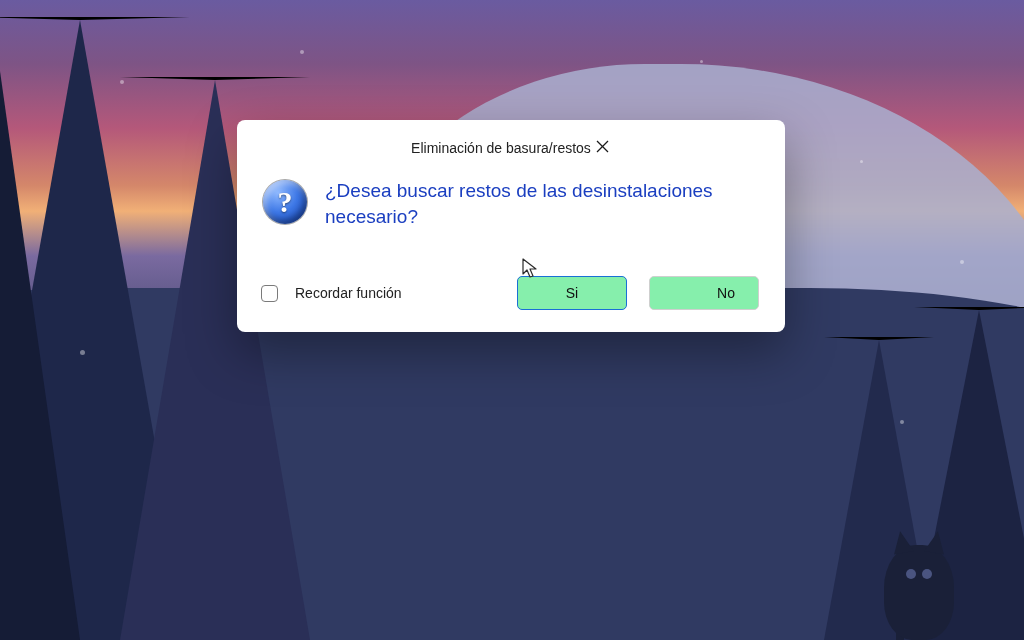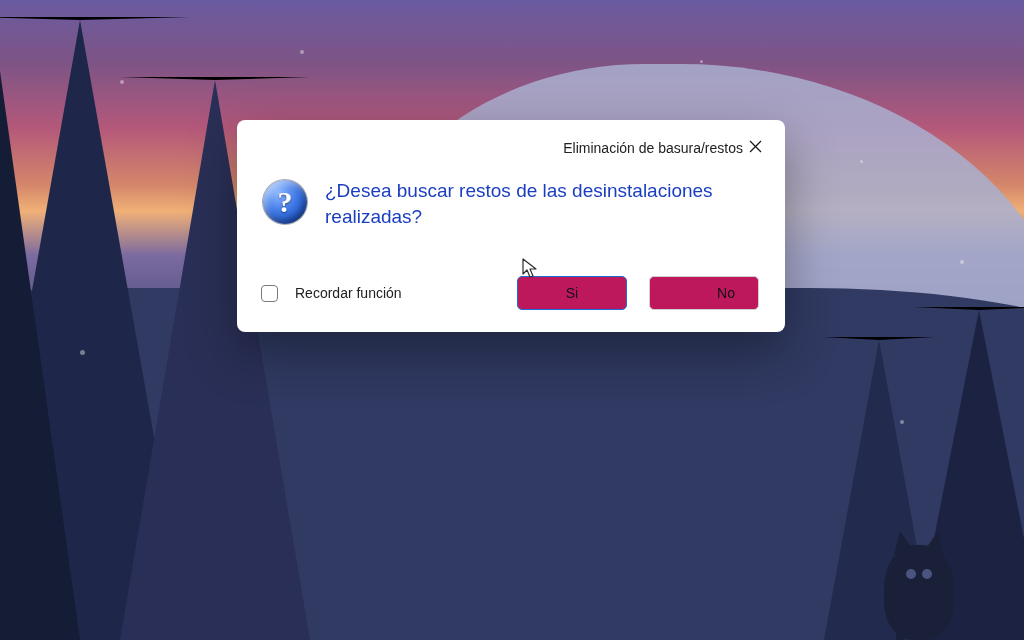--- a/index.html
+++ b/index.html
@@ -137,21 +137,21 @@
       top: 120px;
       width: 548px;
       background: #ffffff;
       border-radius: 8px;
       box-shadow: 0 20px 50px rgba(0,0,0,0.35);
       box-sizing: border-box;
       padding: 0;
     }
     .dialog-header {
       display: flex;
-      justify-content: flex-end;
+      justify-content: center;
       align-items: flex-start;
       padding: 14px 18px 0 22px;
     }
     .dialog-title {
       font-size: 14px;
       color: #222;
       line-height: 20px;
       padding-top: 4px;
     }
     .close-btn {
@@ -225,21 +225,21 @@
     .btn {
       min-width: 110px;
       height: 34px;
       border-radius: 5px;
       font-size: 14px;
       display: inline-flex;
       align-items: center;
       justify-content: center;
       box-sizing: border-box;
       cursor: pointer;
-      background: #be185d;
+      background: #86efac;
     }
     .btn-yes {
       border: 1.5px solid #1a6fd6;
       color: #111;
     }
     .btn-no {
       border: 1px solid #cfcfcf;
       color: #111;
       padding-left: 44px;
     }
@@ -309,21 +309,21 @@
         <line x1="12" y1="1" x2="1" y2="12" stroke="#1b1b1b" stroke-width="1.3"></line>
       </svg>
     </div>
   </div>
 
   <div class="dialog-body">
     <div class="q-icon">
       <div class="q-mark">?</div>
     </div>
     <div style="flex:1;">
-      <p class="heading">¿Desea buscar restos de las desinstalaciones realizadas?</p>
+      <p class="heading">¿Desea buscar restos de las desinstalaciones necesario?</p>
     </div>
   </div>
 
   <div class="dialog-footer">
     <div class="chk"></div>
     <div class="chk-label">Recordar función</div>
     <div class="spacer"></div>
     <div class="btn btn-yes">Si</div>
     <div style="width:2px;"></div>
     <div class="btn btn-no">No</div>

